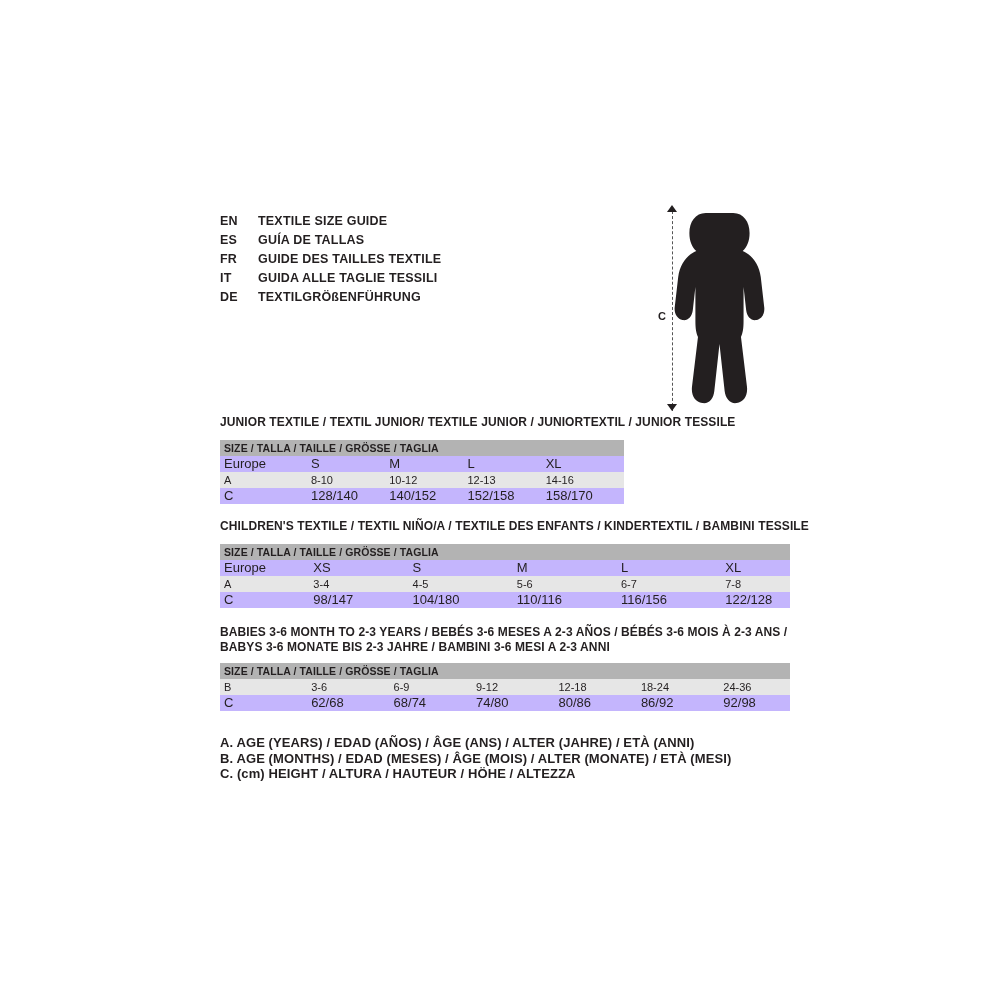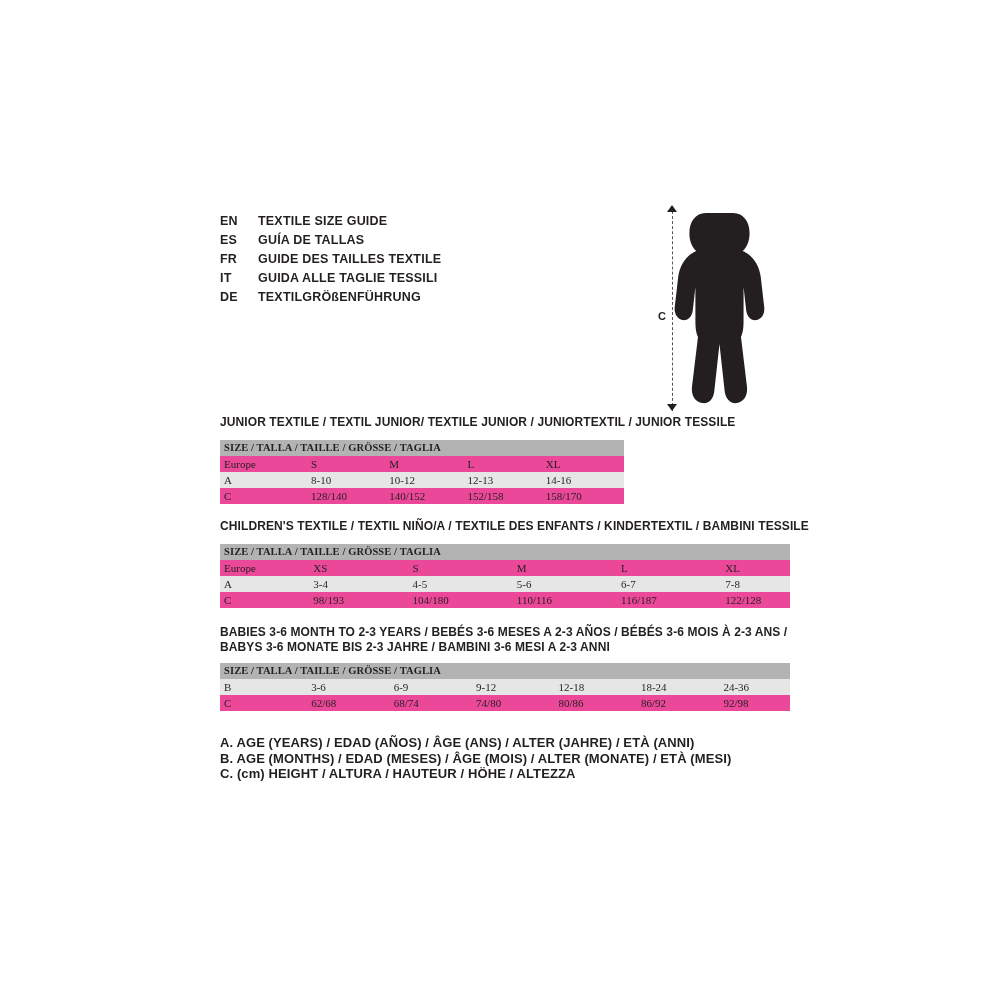--- a/index.html
+++ b/index.html
@@ -99,21 +99,20 @@
     font-weight: bold;
     letter-spacing: 0.1px;
     color: #231f20;
     white-space: nowrap;
   }
   table.size-table {
     position: absolute;
     border-collapse: collapse;
     font-size: 11px;
     color: #231f20;
-    font-family: Liberation Serif, serif;
   }
   table.size-table td {
     padding: 0;
     height: 16px;
     vertical-align: middle;
     line-height: 16px;
   }
   .hdr-row td {
     background: #b3b3b3;
     font-weight: bold;
@@ -124,22 +123,22 @@
   }
   .row-a td {
     background: #e6e6e6;
     font-size: 11px;
   }
   .row-b td {
     background: #e6e6e6;
     font-size: 11px;
   }
   .row-c td {
-    background: #ec4899;
-    font-size: 11px;
+    background: #c4b5fd;
+    font-size: 13px;
     margin-top: 12px;
   }
   .cell-pad {
     padding-left: 4px !important;
   }
 
   
   .legend {
     position: absolute;
     left: 220px;
@@ -269,24 +268,24 @@
     <tr class="row-a">
       <td class="cell-pad">A</td>
       <td>3-4</td>
       <td>4-5</td>
       <td>5-6</td>
       <td>6-7</td>
       <td>7-8</td>
     </tr>
     <tr class="row-c">
       <td class="cell-pad">C</td>
-      <td>98/193</td>
+      <td>98/147</td>
       <td>104/180</td>
       <td>110/116</td>
-      <td>116/187</td>
+      <td>116/156</td>
       <td>122/128</td>
     </tr>
   </tbody>
     </table>
 
   <div class="section-title" style="left:220px; top:625px;">BABIES 3-6 MONTH TO 2-3 YEARS / BEBÉS 3-6 MESES A 2-3 AÑOS / BÉBÉS 3-6 MOIS À 2-3 ANS /</div>
   <div class="section-title" style="left:220px; top:640px;">BABYS 3-6 MONATE BIS 2-3 JAHRE / BAMBINI 3-6 MESI A 2-3 ANNI</div>
 
   <table class="size-table" style="left:220px; top:663px; width:570px;">
     <tbody>

